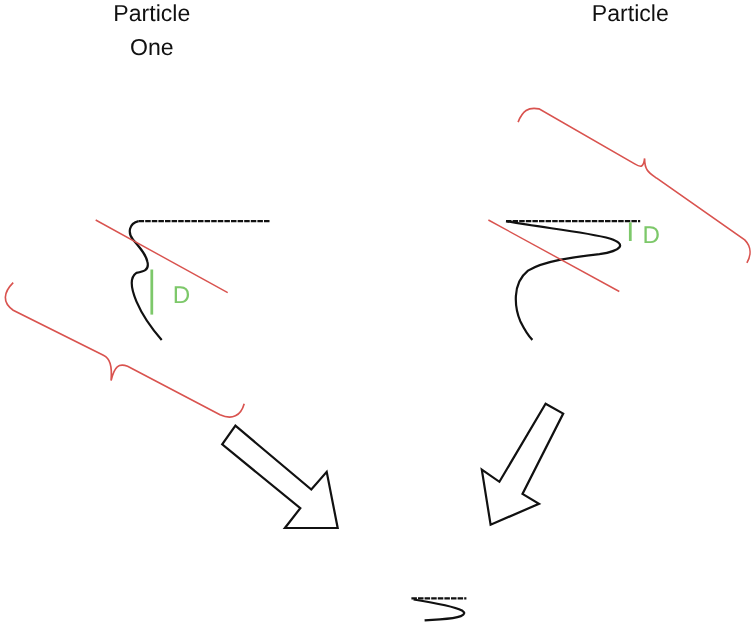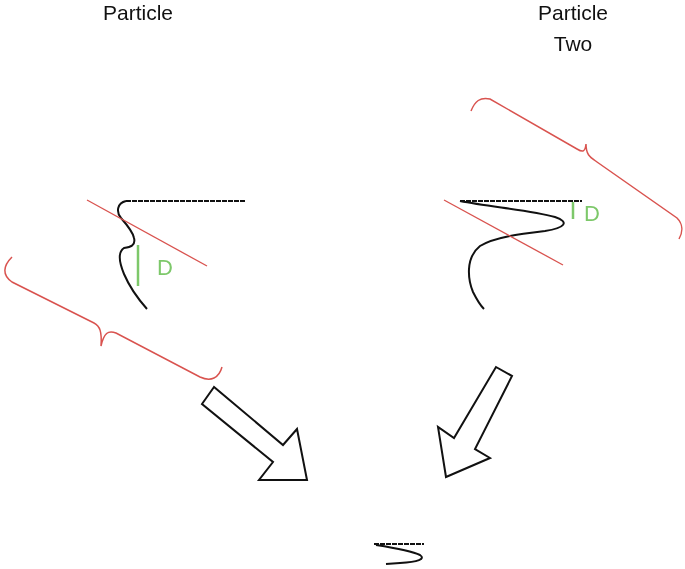--- a/index.html
+++ b/index.html
@@ -33,25 +33,25 @@
     .d-label {
       font-family: "Liberation Sans", sans-serif;
       font-size: 22px;
     }
   </style>
 </head>
 <body>
 
 <div class="label" id="label-one">
   <span>Particle</span>
+  <span>One</span>
 </div>
 
 <div class="label" id="label-two">
   <span>Particle</span>
-  <span>Two</span>
 </div>
 
 <svg class="canvas" width="685" height="569" viewBox="0 0 685 569">
 
   <g>
 
     <path d="M126 201 L246 201" stroke="#111" stroke-width="2.2" stroke-dasharray="5 1" fill="none"></path>
 
     <path d="M126 201 C117 203, 116 212, 121 218 C128 226, 133 232, 134 238 C136 246, 130 247, 124 248 C118 252, 119 262, 124 274 C130 288, 139 300, 147 309" stroke="#111" stroke-width="2" fill="none"></path>
 

